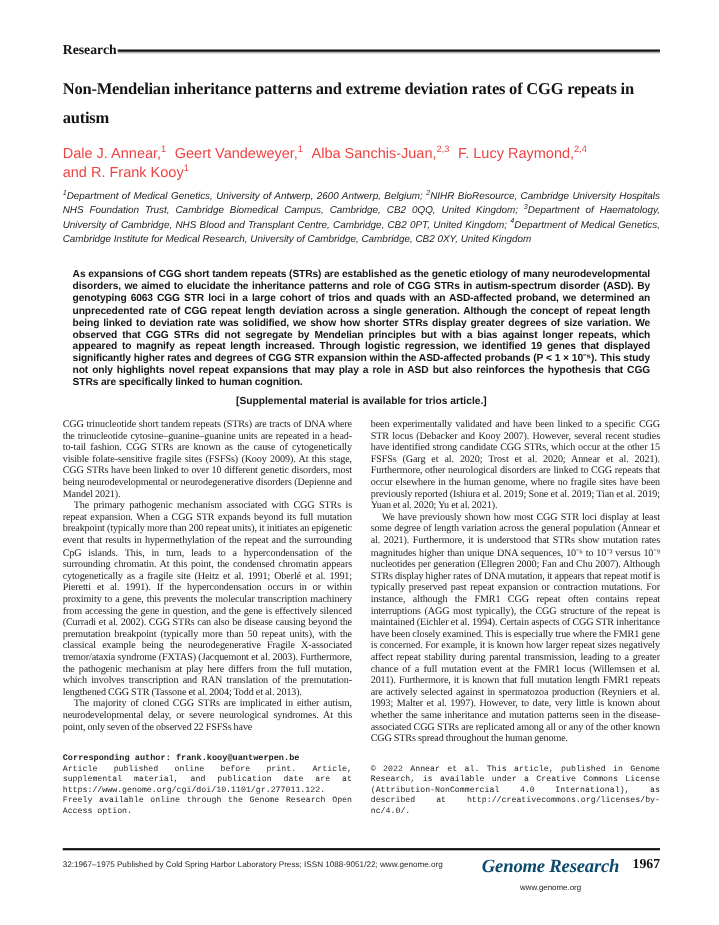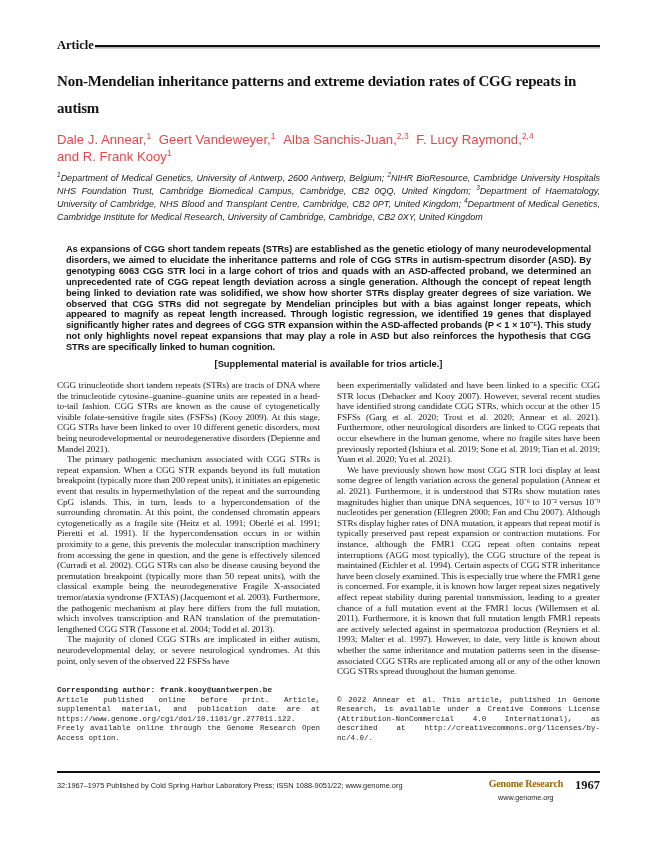--- a/index.html
+++ b/index.html
@@ -102,39 +102,40 @@
     width: 543px; display: flex; justify-content: space-between; align-items: flex-start;
   }
   .citation {
     font-family: "Liberation Sans", sans-serif;
     font-size: 7.4px; color: #222; padding-top: 3px;
   }
   .journal-block { display: flex; align-items: flex-start; gap: 12px; }
   .journal-name-wrap { text-align: center; }
   .journal-name {
     font-family: "Liberation Serif", serif;
-    font-weight: bold; font-size: 10px; color: #a16207;
+    font-weight: bold; font-size: 17px; color: #0c4a6e;
     letter-spacing: -0.2px;
+    font-style: italic;
   }
   .journal-url {
     font-family: "Liberation Sans", sans-serif;
     font-size: 7.2px; color: #222; margin-top: 4px;
   }
   .page-num {
     font-family: "Liberation Serif", serif;
     font-weight: bold; font-size: 12.5px; color: #111;
   }
 </style>
 </head>
 <body>
 
 <div class="page">
 
   <div class="research-header">
-    <span class="research-label">Article</span>
+    <span class="research-label">Research</span>
     <span class="research-rule"></span>
   </div>
 
   <h1 class="title">Non-Mendelian inheritance patterns and extreme deviation rates of CGG repeats in autism</h1>
 
   <div class="authors">
     <div class="author-line">
       <span class="author"><span>Dale J. Annear,</span><sup class="asup">1</sup></span>
       <span class="author"><span>Geert Vandeweyer,</span><sup class="asup">1</sup></span>
       <span class="author"><span>Alba Sanchis-Juan,</span><sup class="asup">2,3</sup></span>

